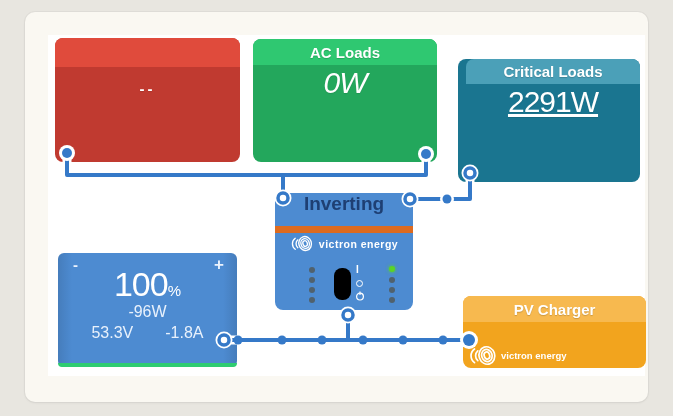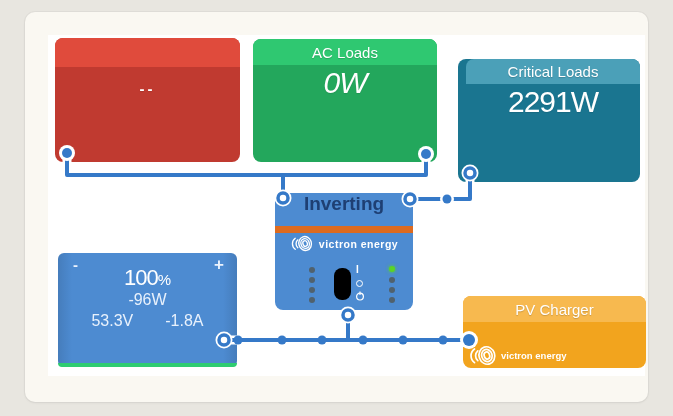--- a/index.html
+++ b/index.html
@@ -26,41 +26,41 @@
     box-shadow:0 0 0 1px rgba(0,0,0,0.03),0 1px 3px rgba(0,0,0,0.06);
   }
   .canvas{
     position:absolute;left:23px;top:23px;width:597px;height:341px;
     background:var(--canvas-bg);
   }
   .tile{position:absolute;border-radius:8px;color:#fff;}
   .tile-header{
     height:26px;border-radius:8px 8px 0 0;display:flex;
     align-items:center;justify-content:center;
-    font-size:15px;font-weight:normal;text-shadow:0 1px 1px rgba(0,0,0,0.18);text-align:center;
+    font-size:15px;font-weight:bold;text-shadow:0 1px 1px rgba(0,0,0,0.18);text-align:center;
   }
   .tile-value{
     text-align:center;font-size:30px;line-height:1.05;letter-spacing:-1px;
     text-shadow:0 1px 1px rgba(0,0,0,0.10);
   }
 
   
   .tile-grid{left:7px;top:3px;width:185px;height:124px;background:var(--grid-body);}
   .tile-grid .tile-header{height:29px;background:var(--grid-header);}
   .tile-grid .tile-value{font-size:15px;font-weight:bold;letter-spacing:3px;margin-top:14px;}
 
   
   .tile-ac{left:205px;top:4px;width:184px;height:123px;background:var(--ac-body);}
   .tile-ac .tile-header{background:var(--ac-header);}
   .tile-ac .tile-value{margin-top:2px;font-style:italic;}
 
   
   .tile-critical{left:410px;top:24px;width:182px;height:123px;background:var(--critical-body);padding-left:8px;}
   .tile-critical .tile-header{height:25px;background:var(--critical-header);}
-  .tile-critical .tile-value{margin-top:2px;}
+  .tile-critical .tile-value{margin-top:2px;text-decoration:underline;}
 
   
   .tile-inverter{left:227px;top:158px;width:138px;height:117px;background:var(--device-blue);}
   .inv-title{
     text-align:center;font-size:19px;font-weight:bold;color:var(--inverter-title);
     height:33px;
   }
   .inv-stripe{height:7px;background:var(--inverter-stripe);}
   .inv-brand{
     display:flex;align-items:center;justify-content:center;gap:5px;
@@ -87,21 +87,21 @@
   }
   .battery-terminal{
     position:absolute;top:-9px;width:26px;height:12px;border-radius:3px;
     background:var(--battery-terminal);z-index:-1;
   }
   .terminal-left{left:12px;} .terminal-right{right:15px;}
   .batt-sign{position:absolute;font-weight:bold;color:#eaf2fd;}
   .sign-minus{left:15px;top:3px;font-size:15px;}
   .sign-plus{right:13px;top:2px;font-size:17px;}
   .batt-soc{text-align:center;margin-top:14px;color:#fff;line-height:1;}
-  .batt-soc .soc-num{font-size:22px;letter-spacing:-1px;}
+  .batt-soc .soc-num{font-size:34px;letter-spacing:-1px;}
   .batt-soc .soc-unit{font-size:15px;}
   .batt-power{text-align:center;font-size:16px;color:#e8f1fc;margin-top:2px;}
   .batt-vc{text-align:center;font-size:16px;color:#e8f1fc;margin-top:3px;display:flex;justify-content:center;gap:32px;}
   .soc-bar{position:absolute;left:0;right:0;bottom:0;height:4px;background:var(--battery-soc-bar);border-radius:0 0 6px 6px;}
 
   
   .tile-pv{left:415px;top:261px;width:183px;height:72px;background:var(--pv-body);}
   .tile-pv .tile-header{background:var(--pv-header);}
   .tile-pv .tile-value{font-size:26px;margin-top:2px;}
   .pv-brand{

